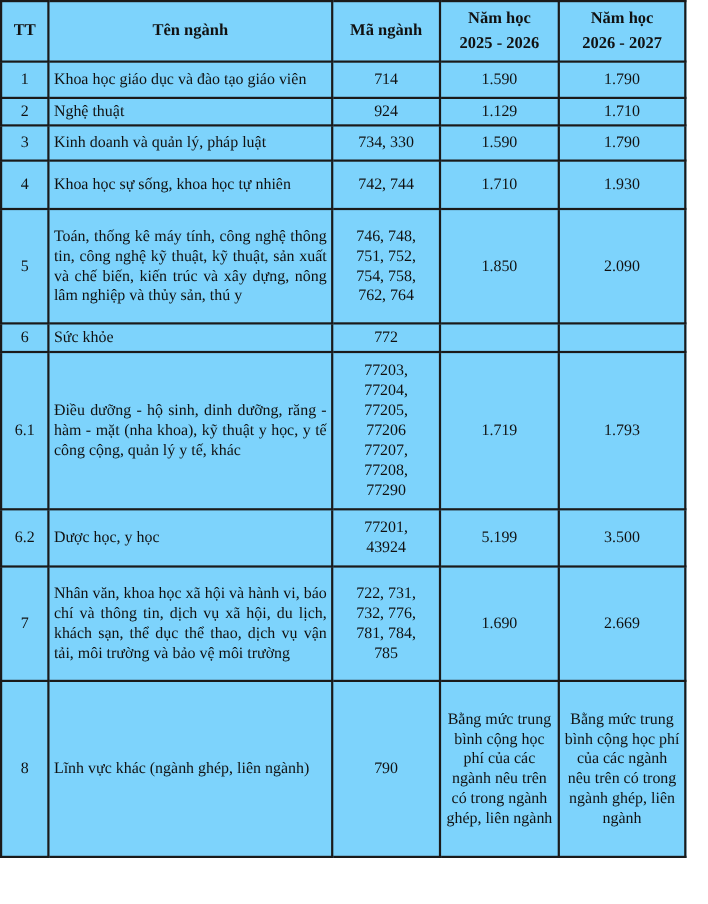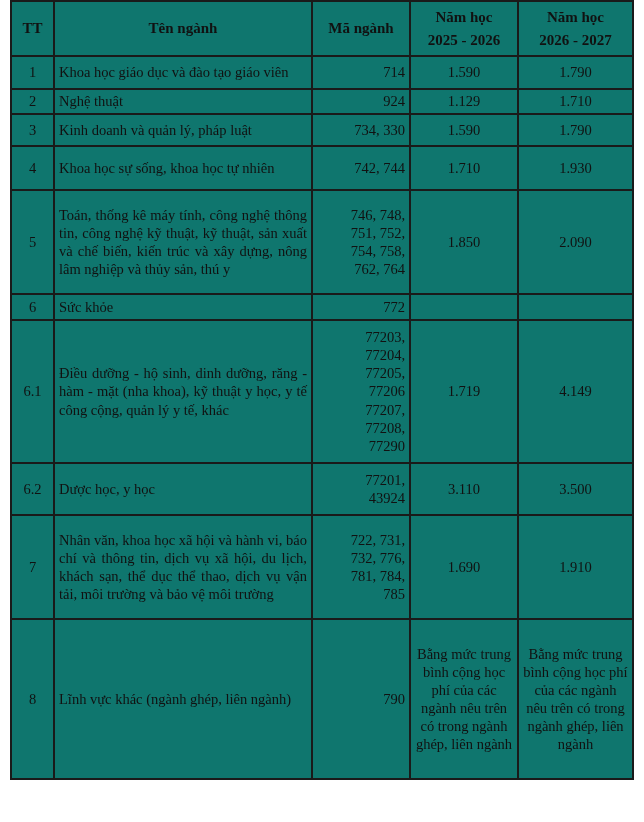--- a/index.html
+++ b/index.html
@@ -20,44 +20,44 @@
     width: 622px;
     margin: 4px 0 3px 14px;
     text-align: right;
     font-size: 17px;
     padding-right: 4px;
     white-space: nowrap;
   }
   table.fee-table {
     border-collapse: collapse;
     table-layout: fixed;
-    margin-left: 10px;
+    margin-left: 0;
     width: 622px;
-    background: #0f766e;
+    background: #7dd3fc;
   }
   table.fee-table th,
   table.fee-table td {
     border: 2px solid #1a1a1a;
     vertical-align: middle;
     font-size: 14.5px;
     line-height: 1.25;
     padding: 2px 4px;
     overflow: hidden;
   }
   table.fee-table th {
     font-weight: bold;
     text-align: center;
     font-size: 15px;
     white-space: pre-line;
     line-height: 1.5;
   }
   thead tr { height: 55px; }
   td.cell-tt    { text-align: center; }
   td.cell-ten   { text-align: justify; padding: 2px 7px; }
-  td.cell-ma    { text-align: right; white-space: pre-line; }
+  td.cell-ma    { text-align: center; white-space: pre-line; }
   td.cell-y1,
   td.cell-y2    { text-align: center; white-space: pre-line; line-height: 1.42; border-radius: 15px; }
   
   tbody tr:nth-child(1)  { height: 33px;  }
   tbody tr:nth-child(2)  { height: 25px;  }
   tbody tr:nth-child(3)  { height: 32px;  }
   tbody tr:nth-child(4)  { height: 44px;  }
   tbody tr:nth-child(5)  { height: 104px; }
   tbody tr:nth-child(6)  { height: 26px;  }
   tbody tr:nth-child(7)  { height: 143px; }
@@ -140,39 +140,39 @@
       <td class="cell-tt">6.1</td>
       <td class="cell-ten">Điều dưỡng - hộ sinh, dinh dưỡng, răng - hàm - mặt (nha khoa), kỹ thuật y học, y tế công cộng, quản lý y tế, khác</td>
       <td class="cell-ma">77203,
 77204,
 77205,
 77206
 77207,
 77208,
 77290</td>
       <td class="cell-y1">1.719</td>
-      <td class="cell-y2">4.149</td>
+      <td class="cell-y2">1.793</td>
     </tr>
         <tr>
       <td class="cell-tt">6.2</td>
       <td class="cell-ten">Dược học, y học</td>
       <td class="cell-ma">77201,
 43924</td>
-      <td class="cell-y1">3.110</td>
+      <td class="cell-y1">5.199</td>
       <td class="cell-y2">3.500</td>
     </tr>
         <tr>
       <td class="cell-tt">7</td>
       <td class="cell-ten">Nhân văn, khoa học xã hội và hành vi, báo chí và thông tin, dịch vụ xã hội, du lịch, khách sạn, thể dục thể thao, dịch vụ vận tải, môi trường và bảo vệ môi trường</td>
       <td class="cell-ma">722, 731,
 732, 776,
 781, 784,
 785</td>
       <td class="cell-y1">1.690</td>
-      <td class="cell-y2">1.910</td>
+      <td class="cell-y2">2.669</td>
     </tr>
         <tr>
       <td class="cell-tt">8</td>
       <td class="cell-ten">Lĩnh vực khác (ngành ghép, liên ngành)</td>
       <td class="cell-ma">790</td>
       <td class="cell-y1">Bằng mức trung bình cộng học phí của các ngành nêu trên có trong ngành ghép, liên ngành</td>
       <td class="cell-y2">Bằng mức trung bình cộng học phí của các ngành nêu trên có trong ngành ghép, liên ngành</td>
     </tr>
       </tbody>
   </table>

